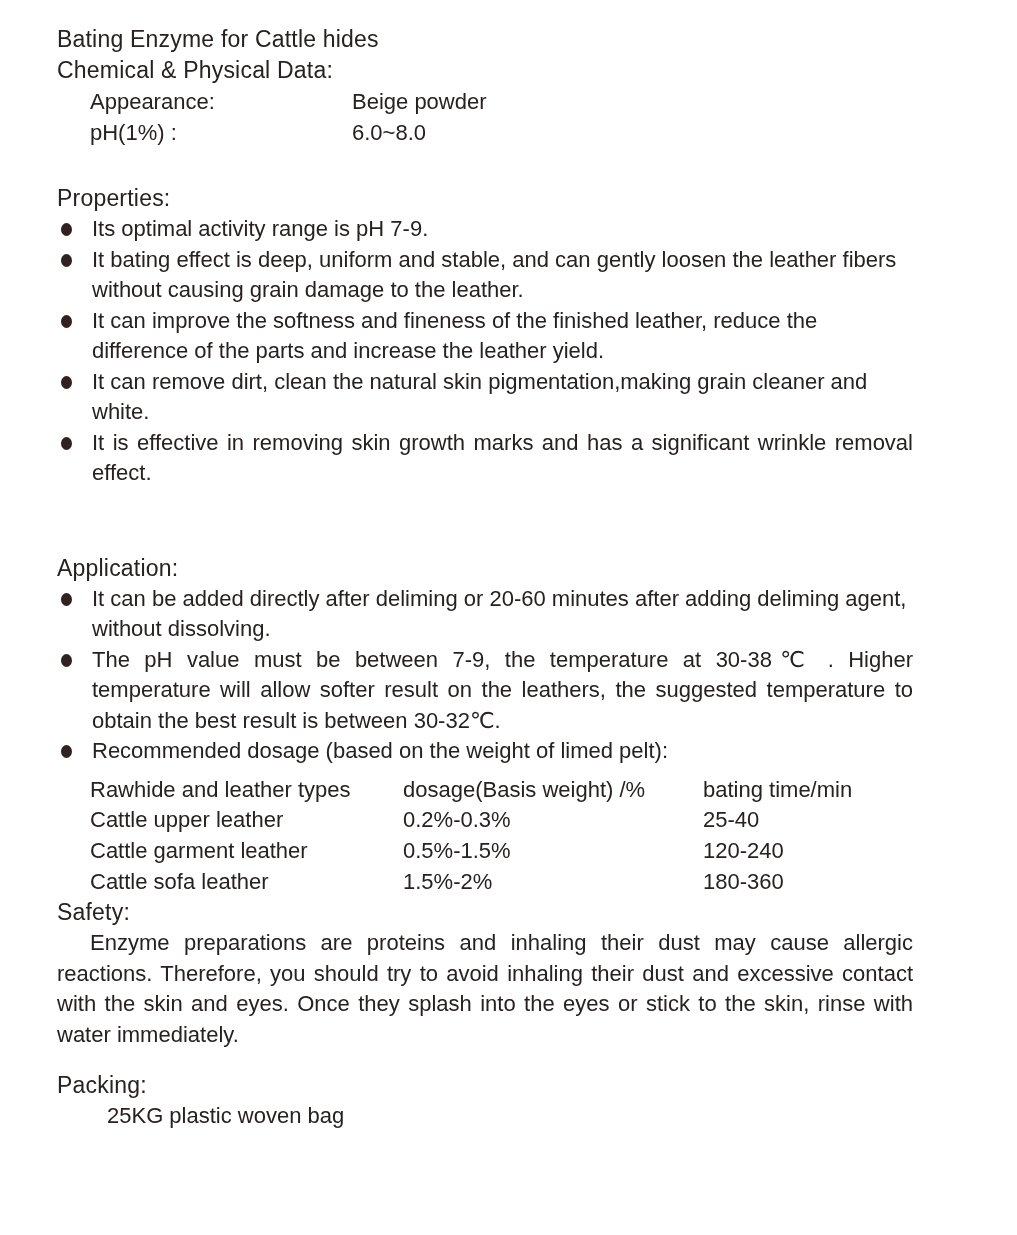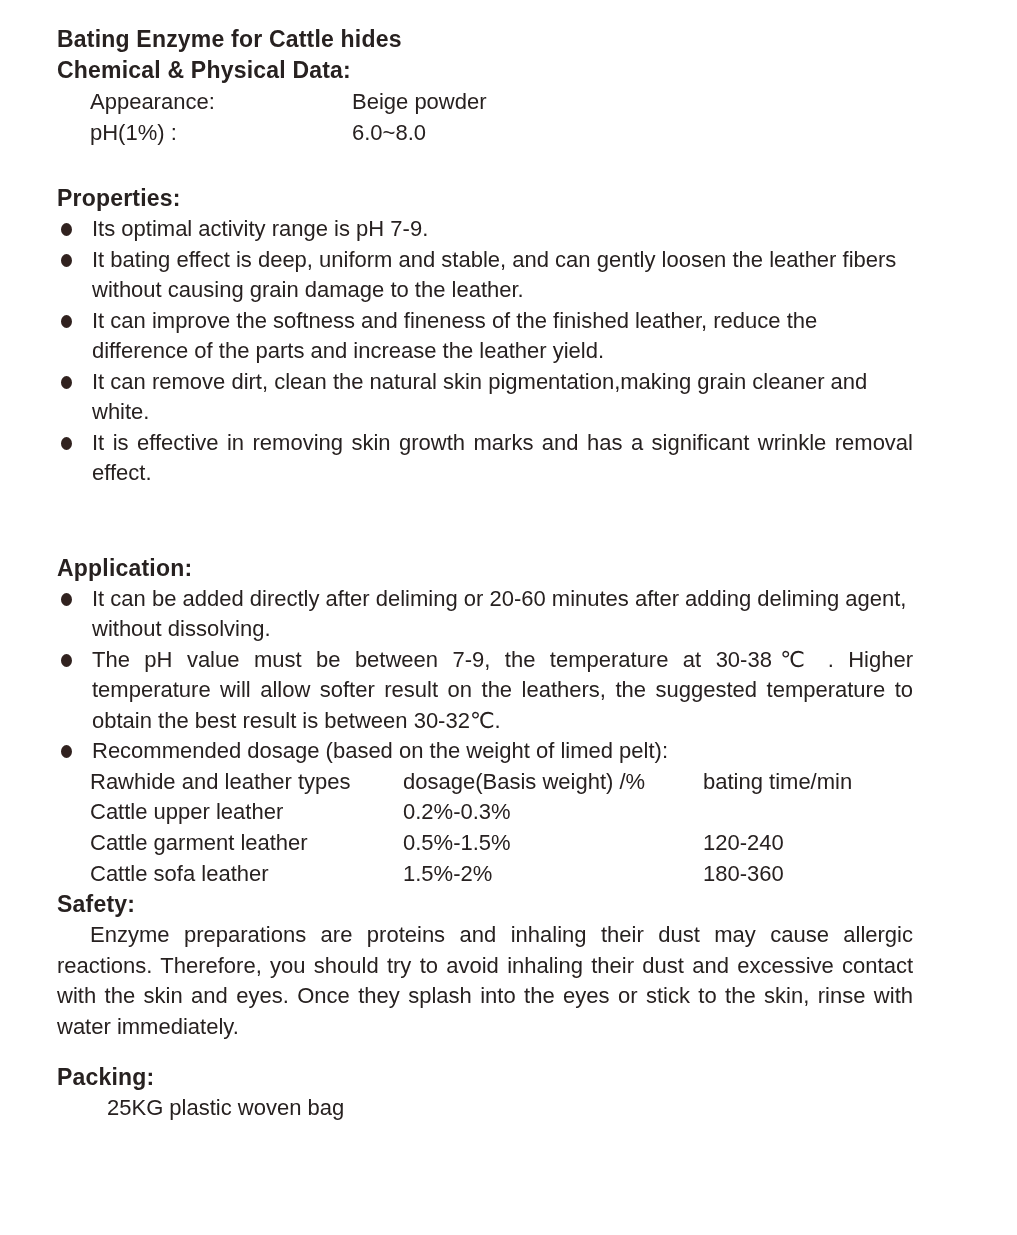--- a/index.html
+++ b/index.html
@@ -16,21 +16,21 @@
     font-family: "Liberation Sans", "DejaVu Sans", sans-serif;
     font-size: 22px;
     overflow: hidden;
     box-sizing: border-box;
   }
   .content {
     padding: 24px 48px 0 57px;
   }
   .heading {
     font-size: 23px;
-    font-weight: bold;
+    font-weight: normal;
     line-height: 31px;
     letter-spacing: 0.2px;
     margin: 0;
   }
   .kv-row {
     display: flex;
     margin-left: 33px;
     line-height: 31px;
   }
   .kv-label {
@@ -56,20 +56,21 @@
   }
   .bullet-text {
     margin-left: 20px;
     width: 821px;
     line-height: 30.5px;
   }
   .justify { text-align: justify; }
 
   .dosage-table {
     margin-left: 33px;
+    margin-top: 8px;
   }
   .tr {
     display: grid;
     grid-template-columns: 313px 300px 1fr;
     line-height: 30.7px;
   }
   .safety-paragraph {
     margin: 0;
     width: 856px;
     line-height: 30.5px;
@@ -140,20 +141,21 @@
 
     <div class="dosage-table">
       <div class="tr">
         <span class="tc">Rawhide and leather types</span>
         <span class="tc">dosage(Basis weight) /%</span>
         <span class="tc">bating time/min</span>
       </div>
       <div class="tr">
         <span class="tc">Cattle upper leather</span>
         <span class="tc">0.2%-0.3%</span>
+        <span class="tc">25-40</span>
       </div>
       <div class="tr">
         <span class="tc">Cattle garment leather</span>
         <span class="tc">0.5%-1.5%</span>
         <span class="tc">120-240</span>
       </div>
       <div class="tr">
         <span class="tc">Cattle sofa leather</span>
         <span class="tc">1.5%-2%</span>
         <span class="tc">180-360</span>

